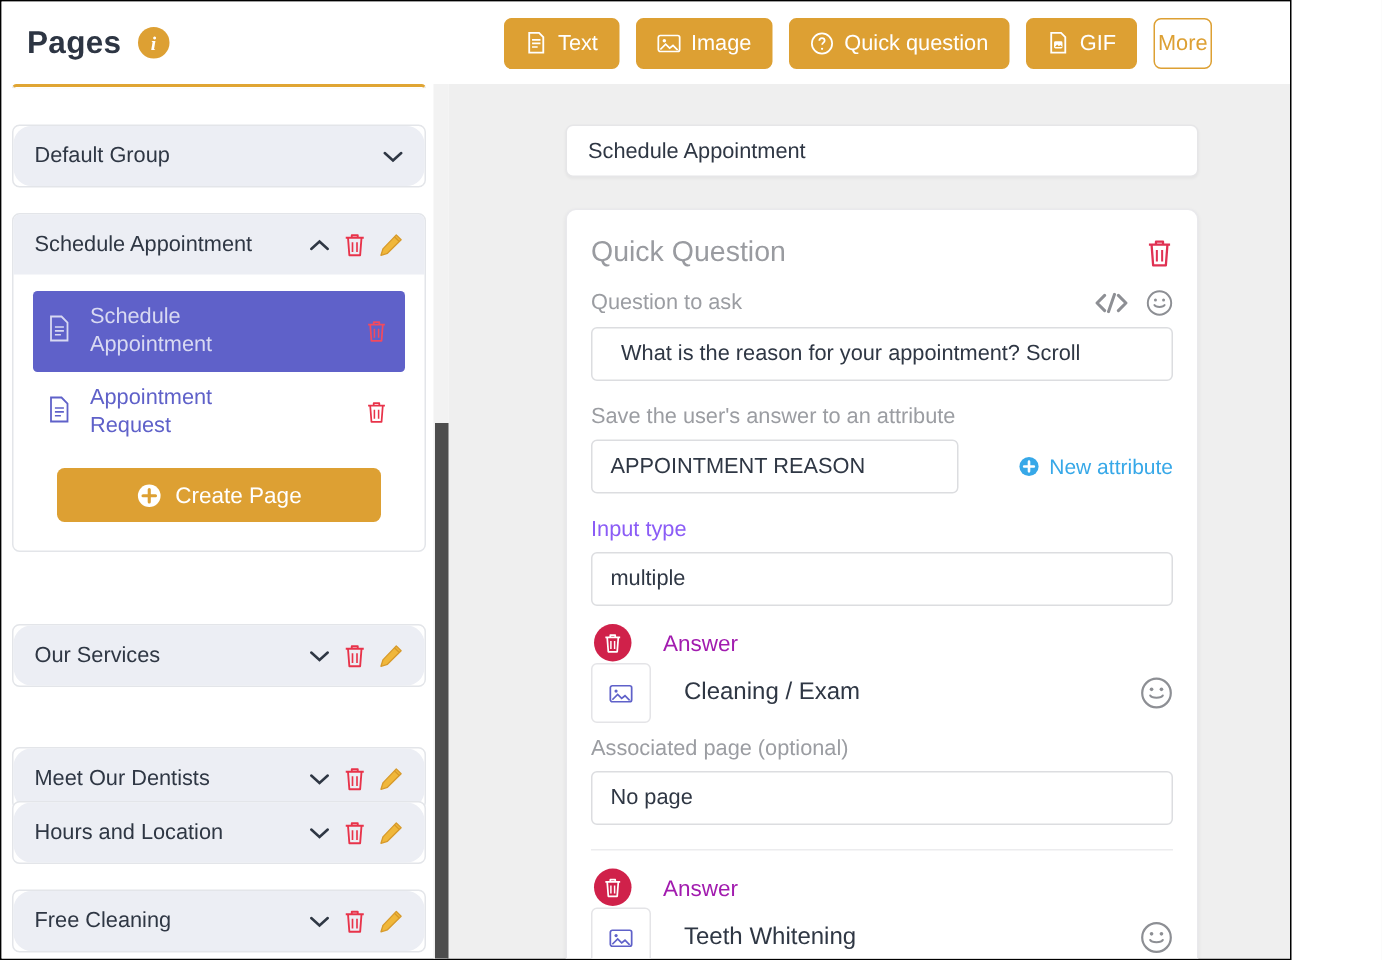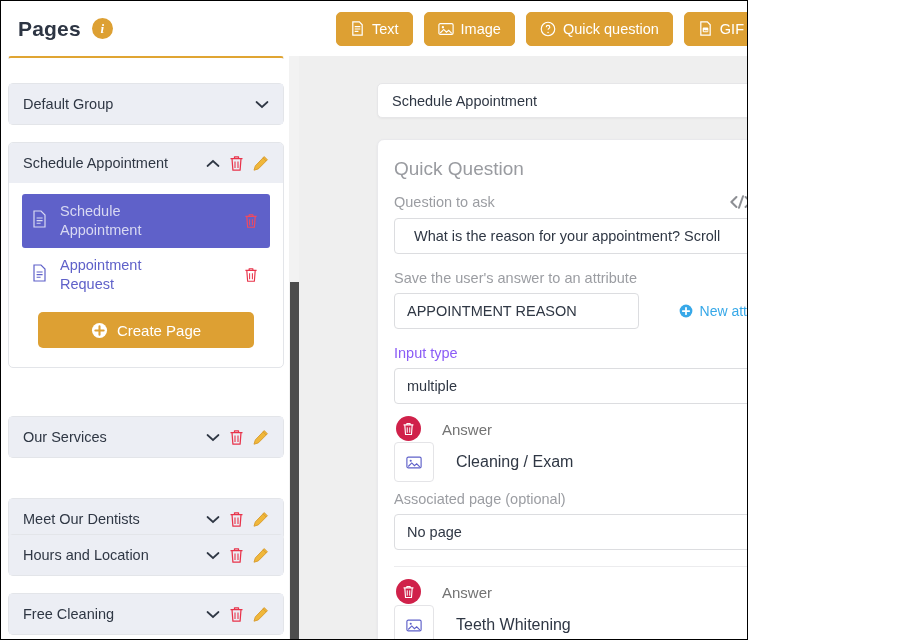--- a/index.html
+++ b/index.html
@@ -4,21 +4,21 @@
 <style>
   * { box-sizing: border-box; margin: 0; padding: 0; }
   html, body {
     width: 921px; height: 640px;
     font-family: "Liberation Sans", sans-serif;
     background: #ffffff;
     overflow: hidden;
   }
   .app {
     position: relative;
-    width: 748px; height: 640px;
+    width: 861px; height: 640px;
     border: 1px solid #000;
     background: #ffffff;
     overflow: hidden;
   }
 
   
   .topbar {
     position: absolute; left: 0; top: 0;
     width: 919px; height: 55px;
     background: #ffffff;
@@ -81,21 +81,21 @@
     position: absolute; left: 7px;
     width: 276px;
     background: #ffffff;
     border: 1px solid #e3e5e9;
     border-radius: 5px;
   }
   .group-head {
     display: flex; align-items: center;
     height: 40px; padding: 0 14px;
     background: #eceef4;
-    border-radius: 0;
+    border-radius: 12px;
   }
   .group-head.open { border-radius: 4px 4px 0 0; }
   .group-name {
     font-size: 14.5px; color: #2f3744; flex: 0 0 auto;
   }
   .group-actions {
     display: flex; align-items: center; gap: 9px;
     margin-left: auto;
   }
   .chev { color: #2f3744; display: block; }
@@ -211,21 +211,21 @@
     margin-bottom: 4px;
   }
   .ans-del {
     position: absolute; left: 2px; top: -5px;
     width: 25px; height: 25px; border-radius: 50%;
     background: #d0214a;
     display: flex; align-items: center; justify-content: center;
     z-index: 3; cursor: pointer;
   }
   .ans-label {
-    font-size: 15px; color: #737373; margin-left: 48px;
+    font-size: 15px; color: #a21caf; margin-left: 48px;
   }
   .answer-row {
     display: flex; align-items: center;
     margin-top: 3px;
     justify-content: flex-end;
   }
   .img-btn {
     width: 40px; height: 40px;
     border: 1px solid #e4e4e7; border-radius: 4px;
     background: #ffffff;

